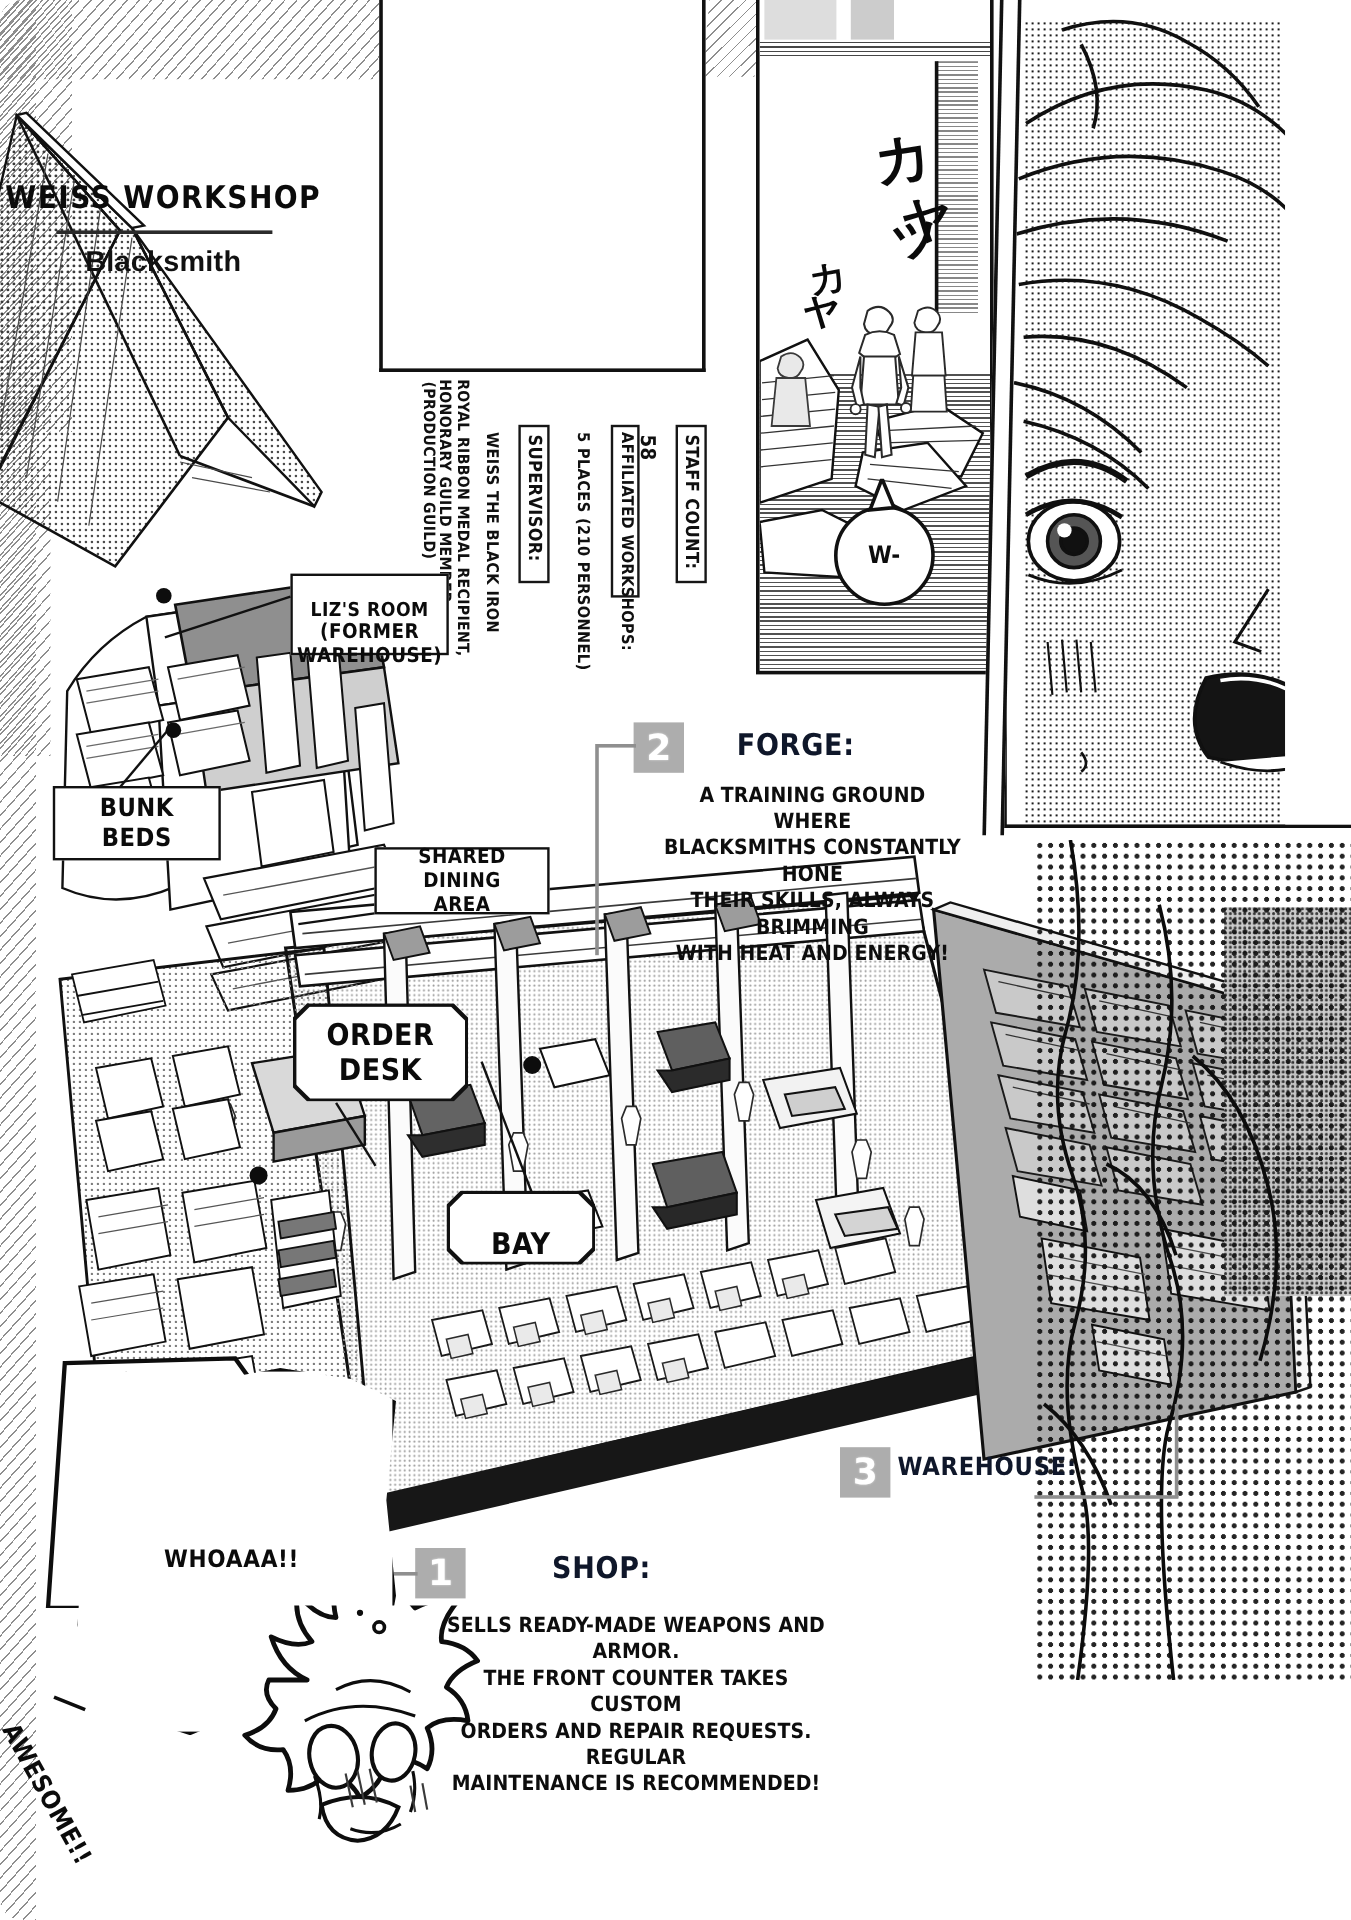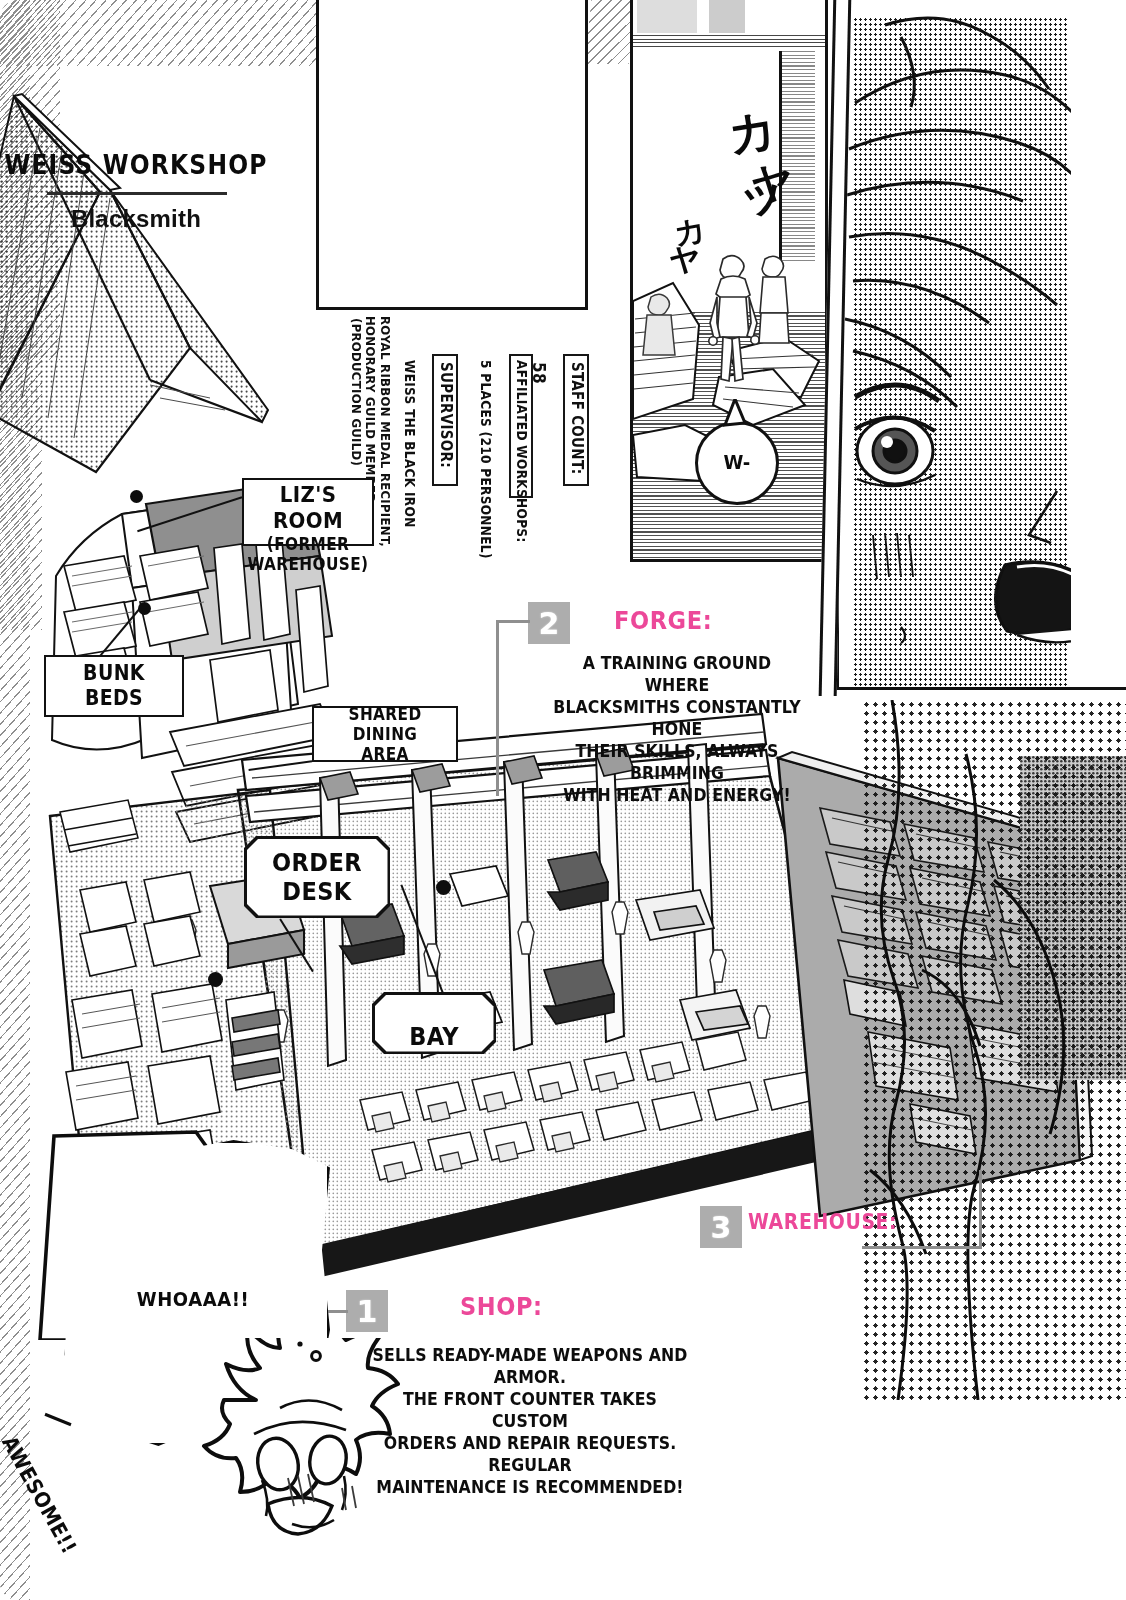--- a/index.html
+++ b/index.html
@@ -118,21 +118,21 @@
   }
 
   
   .desc{
     font-family:"DejaVu Sans Condensed","DejaVu Sans",sans-serif;
     font-weight:700;color:#0d0d0d;font-size:17.5px;line-height:1.26;
     text-align:center;letter-spacing:.1px;
   }
   .head{
     font-family:"DejaVu Sans Condensed","DejaVu Sans",sans-serif;
-    font-weight:700;color:#ec4899;font-size:25px;letter-spacing:.6px;
+    font-weight:700;color:#0f172a;font-size:25px;letter-spacing:.6px;
   }
 
   
   #bubble{
     left:62px;top:1140px;width:262px;height:300px;
     background:#fff;border:3.4px solid #0b0b0b;
     clip-path:polygon(4% 6%,16% 1%,40% 4%,64% 0%,86% 3%,100% 9%,
                       97% 36%,100% 62%,95% 86%,80% 98%,58% 92%,
                       36% 100%,18% 95%,6% 98%,1% 70%,3% 40%);
   }
@@ -578,21 +578,21 @@
       <path d="M30,0 q16,90 -4,160 q-16,58 6,120 q20,56 2,122 q-16,58 6,140 q12,44 -4,158"></path>
       <path d="M104,54 q20,76 2,150 q-18,70 8,148 q20,62 -2,136 q-14,50 4,212"></path>
       <path d="M132,180 q44,36 62,106 q18,66 -6,148"></path>
       <path d="M60,270 q40,18 58,76"></path>
       <path d="M8,470 q36,28 56,84"></path>
     </g>
     <polygon points="0,0 36,0 30,120 12,240 0,320" fill="#ffffff" opacity=".0"></polygon>
   </svg>
 
   <div class="abs lbl" style="left:242px;top:478px;width:132px;height:68px;flex-direction:column;">
-    <span class="mtext" style="font-size:22px;margin-top:32px;">LIZ'S ROOM</span>
+    <span class="mtext" style="font-size:16px;margin-top:32px;">LIZ'S ROOM</span>
     <span class="mtext" style="font-size:17px;">(FORMER</span>
     <span class="mtext" style="font-size:17px;">WAREHOUSE)</span>
   </div>
   <div class="abs leader" style="left:242px;top:496px;width:110px;transform:rotate(162deg);"></div>
   <div class="abs dot" style="left:130px;top:490px;width:13px;height:13px;"></div>
 
   <div class="abs lbl" style="left:44px;top:655px;width:140px;height:62px;">
     <span class="mtext" style="font-size:21px;">BUNK BEDS</span>
   </div>
   <div class="abs leader" style="left:100px;top:655px;width:64px;transform:rotate(-50deg);"></div>

